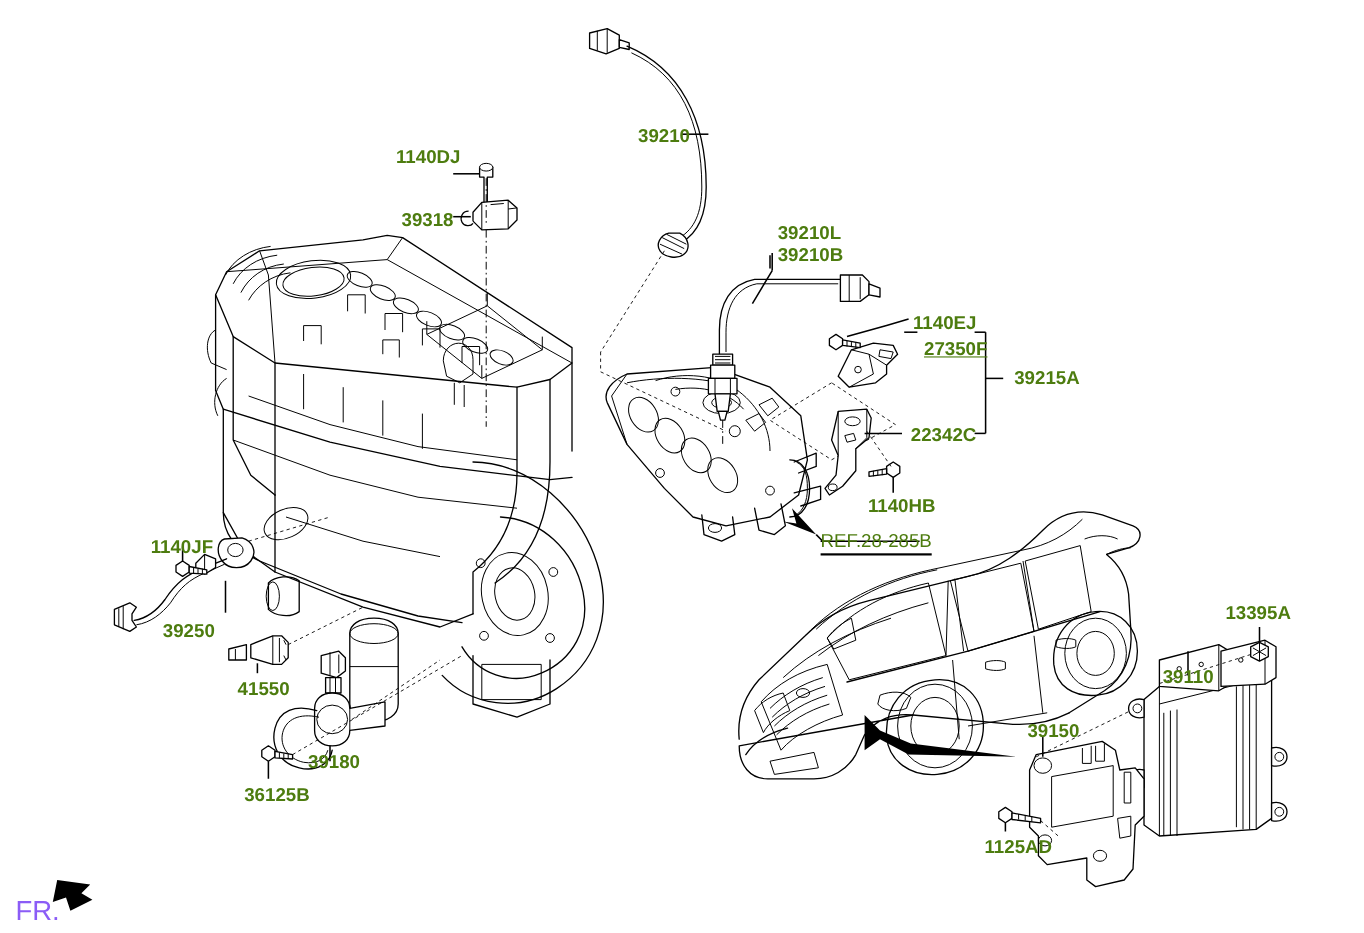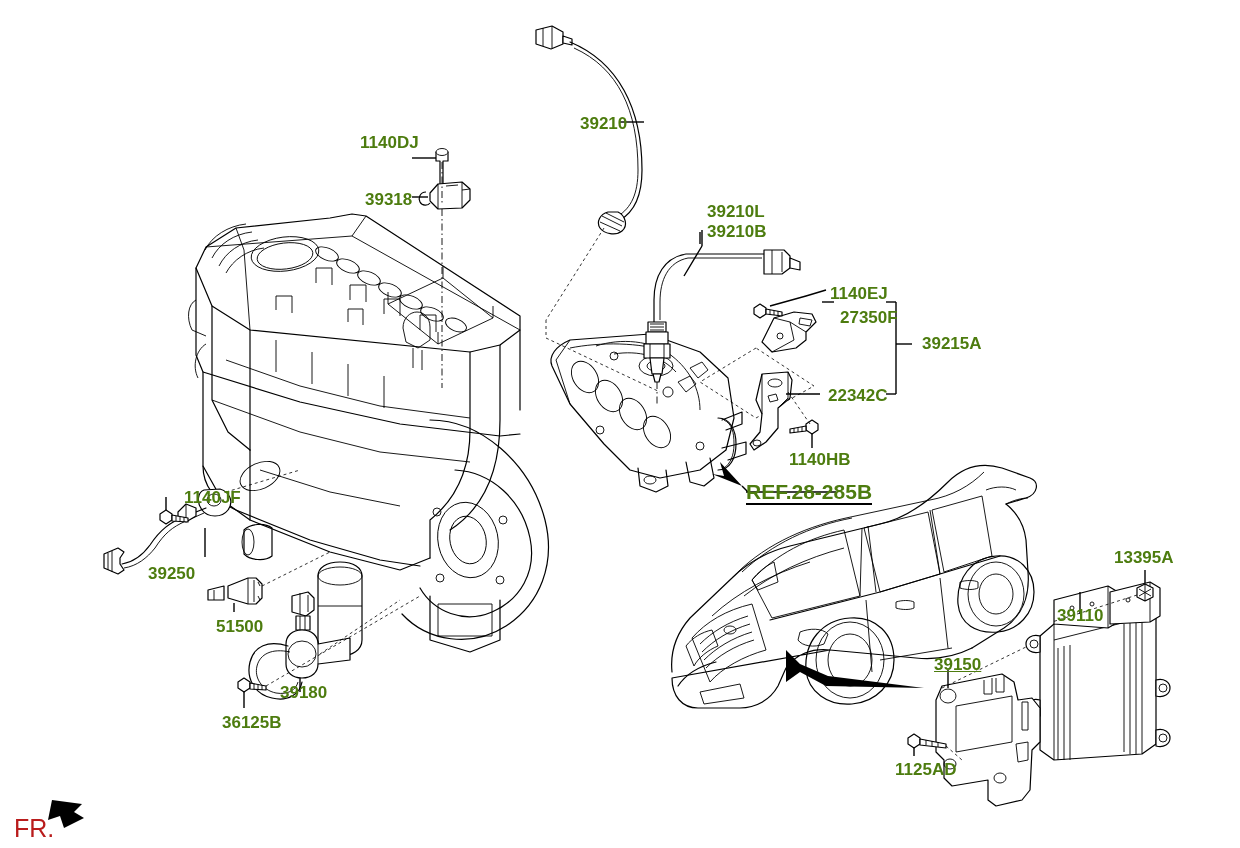--- a/index.html
+++ b/index.html
@@ -12,25 +12,25 @@
   .lbl{
     position:absolute;
     font-family:"Liberation Sans", sans-serif;
     font-size:17px;
     font-weight:700;
     color:#4d7c0f;
     white-space:nowrap;
     letter-spacing:0px;
     line-height:20px;
   }
-  .lbl.reffont{font-weight:700;font-size:21px;}
+  .lbl.reffont{font-weight:400;font-size:17px;}
   .fr-wrap{position:absolute;left:14px;top:800px;}
   .fr-text{
     position:absolute;left:0;top:14px;font-size:25px;font-weight:400;
-    font-family:"Liberation Sans", sans-serif;color:#b91c1c;
+    font-family:"Liberation Sans", sans-serif;color:#8b5cf6;
   }
 </style>
 </head>
 <body>
 
 <div id="stage">
 
   <svg id="art" viewBox="0 0 1240 848" xmlns="http://www.w3.org/2000/svg">
     <defs>
       <style>
@@ -437,31 +437,31 @@
       <path class="blk" d="M52,800 L82,804 L74,812 L84,818 L64,828 L60,816 L48,820 Z"></path>
     </g>
   </svg>
 
   <div class="lbl" style="left:360px; top:133px;">1140DJ</div>
   <div class="lbl" style="left:365px; top:190px;">39318</div>
   <div class="lbl" style="left:580px; top:114px;">39210</div>
   <div class="lbl" style="left:707px; top:202px;">39210L</div>
   <div class="lbl" style="left:707px; top:222px;text-align:right;">39210B</div>
   <div class="lbl" style="left:830px; top:284px;">1140EJ</div>
-  <div class="lbl" style="left:840px; top:308px;">27350F</div>
+  <div class="lbl" style="left:840px; top:308px;text-decoration:underline;">27350F</div>
   <div class="lbl" style="left:922px; top:334px;">39215A</div>
   <div class="lbl" style="left:828px; top:386px;">22342C</div>
   <div class="lbl" style="left:789px; top:450px;">1140HB</div>
   <div class="lbl reffont" style="left:746px; top:482px; border-bottom:2px solid #000; padding-bottom:1px;">REF.28-285B</div>
-  <div class="lbl" style="left:137px; top:488px;margin-left:47px;">1140JF</div>
+  <div class="lbl" style="left:137px; top:488px;">1140JF</div>
   <div class="lbl" style="left:148px; top:564px;text-align:center;">39250</div>
-  <div class="lbl" style="left:216px; top:617px;">51500</div>
+  <div class="lbl" style="left:216px; top:617px;">41550</div>
   <div class="lbl" style="left:280px; top:683px;">39180</div>
   <div class="lbl" style="left:222px; top:713px;">36125B</div>
-  <div class="lbl" style="left:934px; top:655px;text-decoration:underline;">39150</div>
+  <div class="lbl" style="left:934px; top:655px;">39150</div>
   <div class="lbl" style="left:895px; top:760px;text-align:right;">1125AD</div>
   <div class="lbl" style="left:1057px; top:576px;margin-top:30px;">39110</div>
   <div class="lbl" style="left:1114px; top:548px;">13395A</div>
 
   <div class="fr-wrap">
     <span class="fr-text">FR.</span>
   </div>
 
 </div>
 

